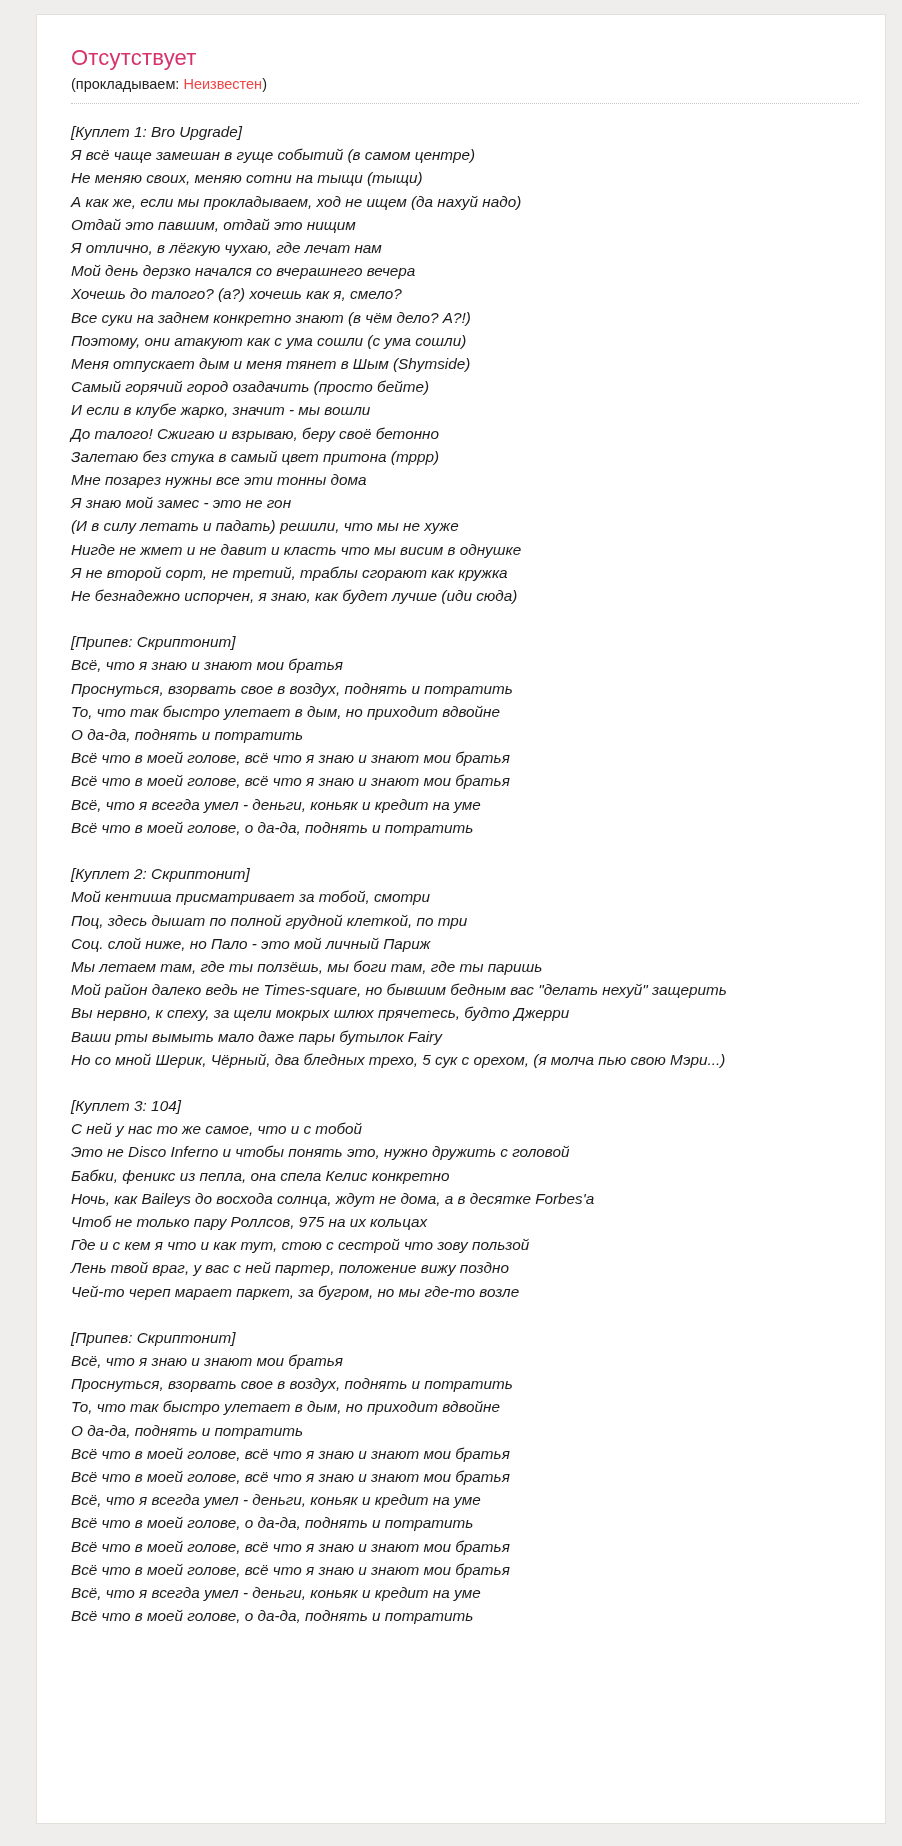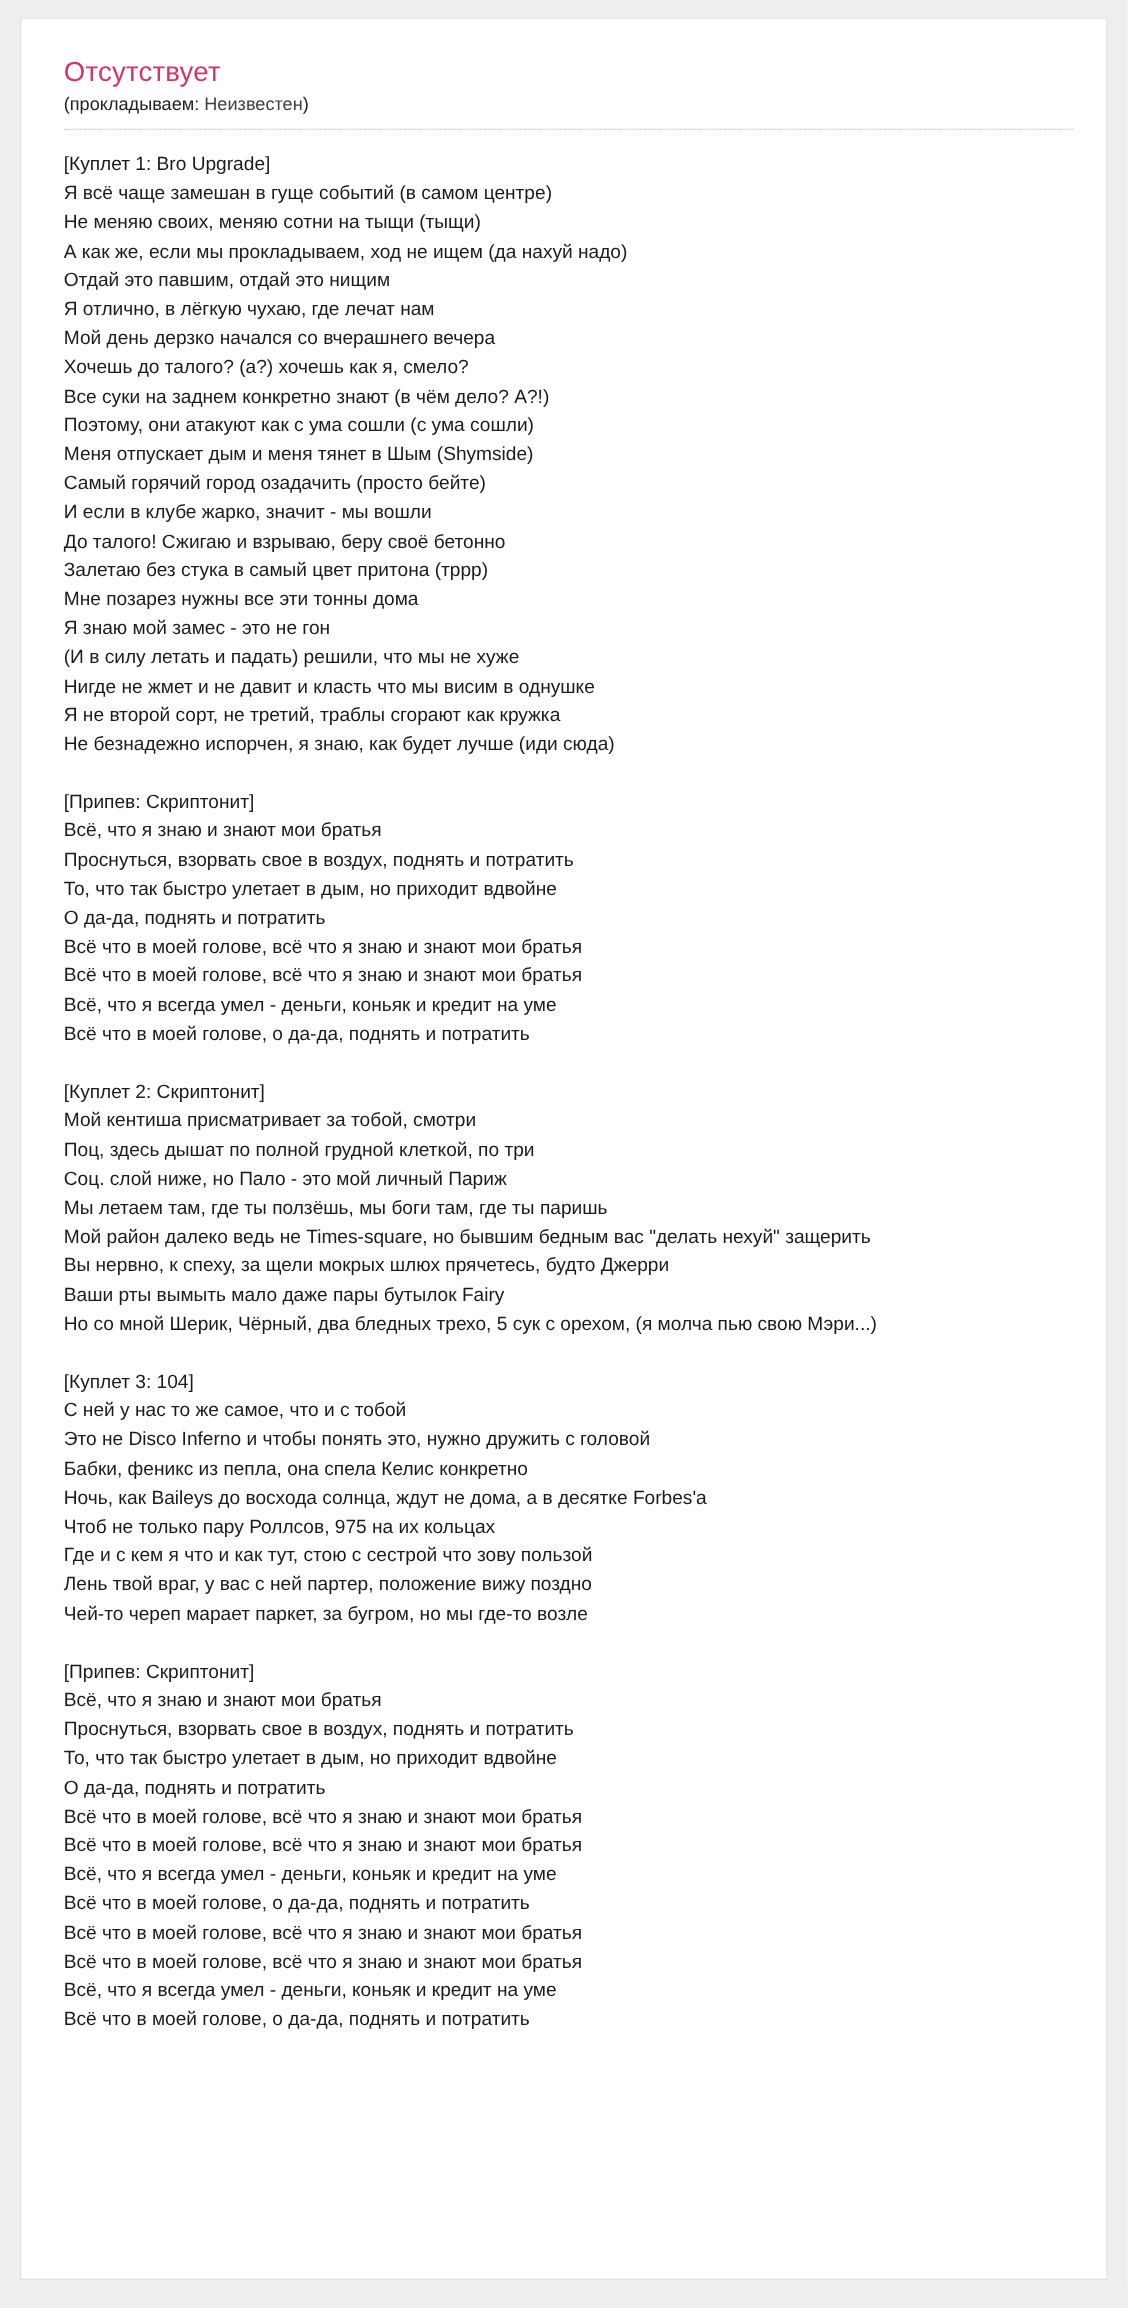--- a/index.html
+++ b/index.html
@@ -17,53 +17,55 @@
     box-sizing: border-box;
     padding: 14px 16px 18px 16px;
     background: #efeeec;
   }
   .sheet {
     background: #ffffff;
     border: 1px solid #e3e0dc;
     box-sizing: border-box;
     min-height: 1810px;
     padding: 22px 26px 30px 34px;
+    margin-left: 20px;
   }
   .song-title {
     color: #d6336c;
     font-size: 22px;
     font-weight: normal;
     line-height: 26px;
     margin: 8px 0 4px 0;
     letter-spacing: 0.2px;
   }
   .artist-line {
     font-size: 14.5px;
     color: #222;
     margin: 0 0 10px 0;
     line-height: 18px;
   }
   .artist-link {
-    color: #404040;
+    color: #ef4444;
     text-decoration: none;
     cursor: pointer;
   }
   .divider {
     border: none;
     border-top: 1px dotted #c9c6c1;
     margin: 0 0 16px 0;
     height: 0;
   }
   .lyrics {
     font-size: 15.3px;
     line-height: 23.2px;
     color: #1b1b1b;
     white-space: pre-wrap;
     word-wrap: break-word;
     font-family: "Liberation Sans", sans-serif;
+    font-style: italic;
   }
   .lyrics .blank { display: block; height: 23px; }
   .line { display: block; }
 </style>
 </head>
 <body>
 
 <div class="page">
   <div class="sheet">
 

